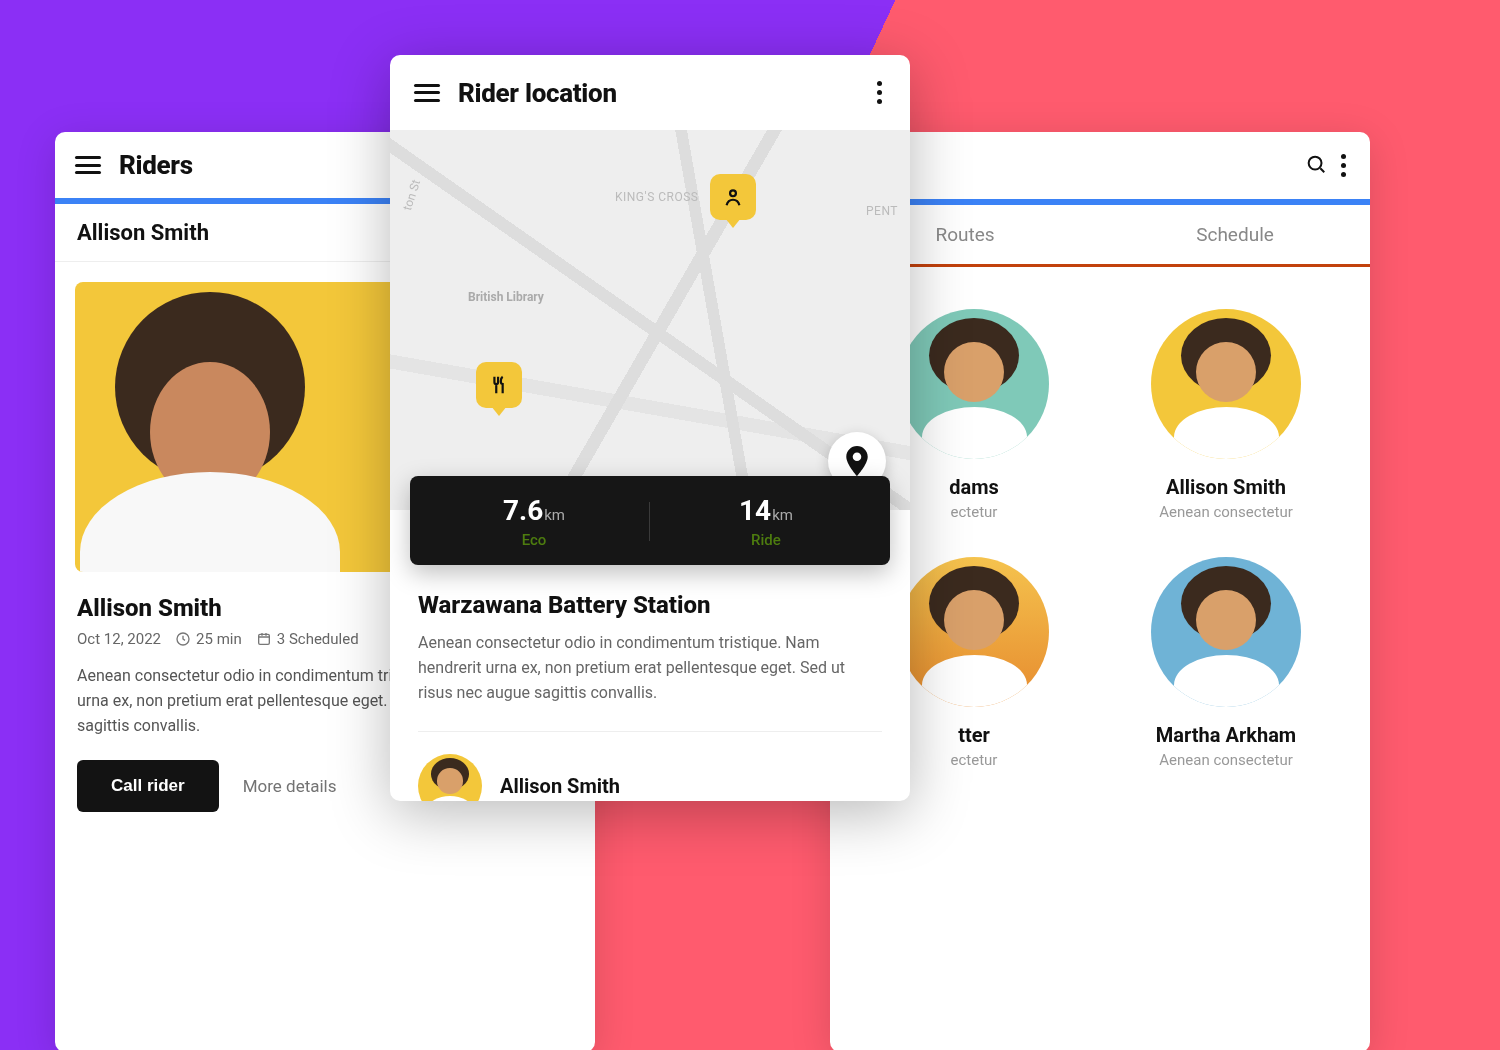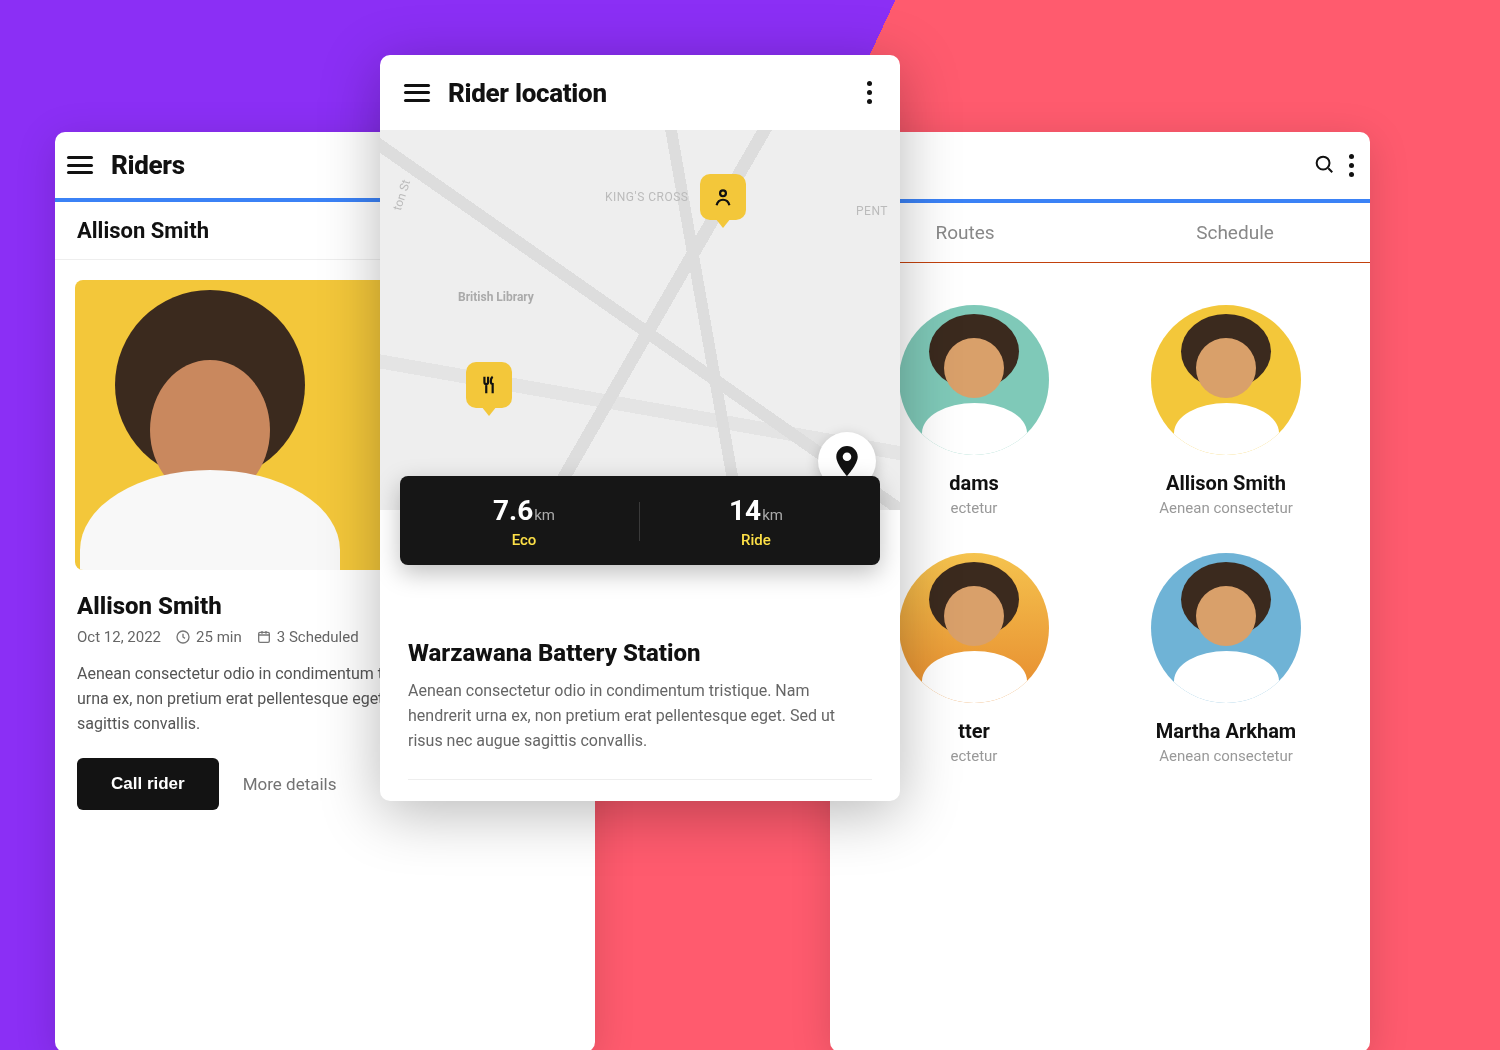--- a/index.html
+++ b/index.html
@@ -16,23 +16,23 @@
 .phone {
   position: absolute;
   background: #fff;
   border-radius: 10px;
   box-shadow: 0 8px 40px rgba(0,0,0,.15);
   overflow: hidden;
 }
 .phone-header {
   display: flex;
   align-items: center;
-  padding: 18px 12px;
+  padding: 18px 20px;
   gap: 18px;
-  border-bottom: 4px solid #3b82f6;
+  border-bottom: 6px solid #3b82f6;
 }
 .hamburger-icon { width: 26px; height: 18px; display: flex; flex-direction: column; justify-content: space-between; cursor: pointer; }
 .hamburger-icon span { display: block; height: 3px; background: #111; border-radius: 2px; }
 .phone-title { font-size: 26px; font-weight: 800; color: #111; letter-spacing: -0.3px; }
 .spacer { flex: 1; }
 .dots-icon { display: flex; flex-direction: column; gap: 4px; cursor: pointer; padding: 4px; }
 .dots-icon span { width: 5px; height: 5px; background: #111; border-radius: 50%; }
 .search-icon svg { width: 22px; height: 22px; }
 
 
@@ -90,21 +90,21 @@
 .rider-card-body { padding: 22px; }
 .rider-name { font-size: 24px; font-weight: 800; color:#111; margin-bottom: 8px; }
 .rider-meta { display:flex; align-items:center; gap:14px; color:#666; font-size:15px; margin-bottom:16px; flex-wrap:wrap; }
 .rider-meta .meta-item { display:flex; align-items:center; gap:5px; }
 .rider-desc { color:#555; font-size:16px; line-height:1.55; margin-bottom:22px; }
 .rider-actions { display:flex; align-items:center; gap:24px; }
 .btn-primary { background:#131313; color:#fff; border:none; padding:16px 34px; font-size:17px; font-weight:600; border-radius:6px; cursor:pointer; }
 .link-secondary { color:#737373; font-size:17px; cursor:pointer; }
 
 
-.screen-b { left: 380px; top: 55px; width: 520px; height: 746px; z-index: 3; box-shadow: 0 12px 60px rgba(0,0,0,.28); }
+.screen-b { left: 390px; top: 55px; width: 520px; height: 746px; z-index: 3; box-shadow: 0 12px 60px rgba(0,0,0,.28); }
 .screen-b .phone-header { border-bottom: none; padding: 22px 24px; }
 .map-area {
   height: 380px;
   position: relative;
   background: #eee;
   background-image:
     linear-gradient(35deg, transparent 48%, #ddd 48%, #ddd 50%, transparent 50%),
     linear-gradient(-60deg, transparent 47%, #ddd 47%, #ddd 49%, transparent 49%),
     linear-gradient(80deg, transparent 60%, #ddd 60%, #ddd 62%, transparent 62%),
     linear-gradient(10deg, transparent 30%, #e4e4e4 30%, #e4e4e4 33%, transparent 33%);
@@ -136,33 +136,33 @@
   border-radius:8px;
   display:flex;
   padding: 18px 8px 16px;
   position:relative; z-index:2;
   box-shadow: 0 8px 24px rgba(0,0,0,.25);
 }
 .stat { flex:1; text-align:center; position:relative; }
 .stat:not(:last-child)::after { content:""; position:absolute; right:0; top:8px; bottom:8px; width:1px; background:#3a3a3a; }
 .stat-value { font-size:28px; font-weight:700; }
 .stat-unit { font-size:15px; font-weight:400; color:#aaa; margin-left:1px; }
-.stat-label { color:#fde047; font-size:15px; margin-top:4px; font-weight:500; }
-
-.station-block { padding: 26px 28px 0; margin-top: 48px; }
+.stat-label { color:#4d7c0f; font-size:15px; margin-top:4px; font-weight:500; }
+
+.station-block { padding: 26px 28px 0; }
 .station-title { font-size:24px; font-weight:800; color:#111; margin-bottom:12px; }
 .station-desc { color:#666; font-size:16px; line-height:1.55; padding-bottom:26px; border-bottom:1px solid #eee; }
 .mini-rider { display:flex; align-items:center; gap:18px; padding:22px 28px; }
 .mini-rider .avatar { width:64px; height:64px; }
 .mini-rider-name { font-size:20px; font-weight:700; color:#111; }
 
 
 .screen-c { left: 830px; top: 132px; width: 540px; height: 920px; z-index: 2; }
 .screen-c .phone-header { gap:10px; justify-content:flex-end; }
-.tabs-row { display:flex; border-bottom:1px solid #c2410c;align-items:center; }
+.tabs-row { display:flex; border-bottom:3px solid #c2410c;align-items:center; }
 .tab { flex:1; text-align:center; padding:18px 6px; font-size:19px; color:#888; cursor:pointer; }
 .grid { display:grid; grid-template-columns:1fr 1fr; gap:36px 20px; padding:42px 28px; }
 .grid-item { text-align:center; }
 .grid-item .avatar { width:150px; height:150px; margin:0 auto 16px; }
 .grid-name { font-size:20px; font-weight:700; color:#111; margin-bottom:4px; }
 .grid-sub { font-size:15px; color:#999; }
 </style>
 </head>
 <body>
 

